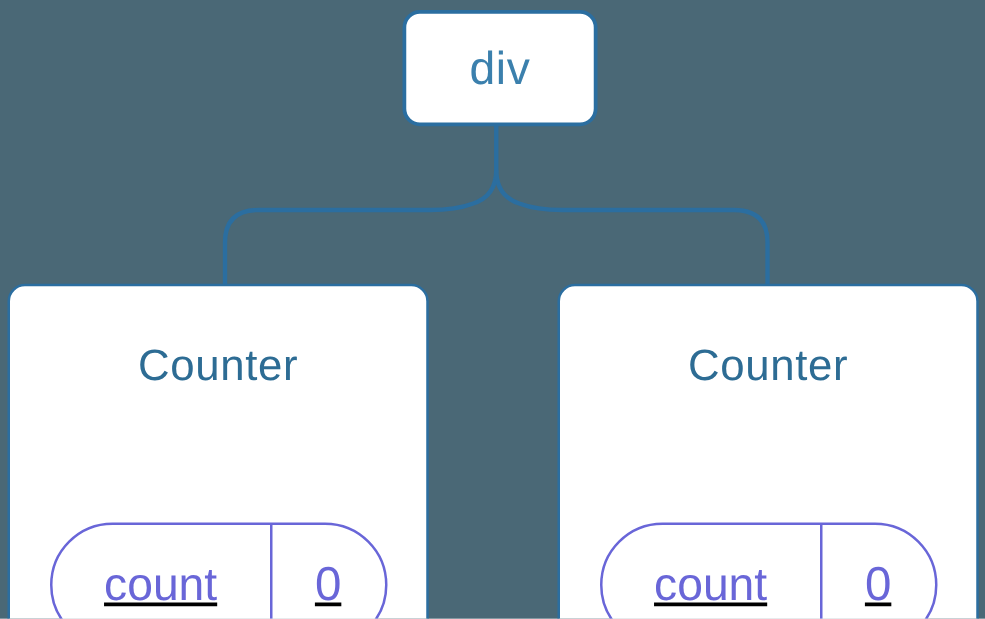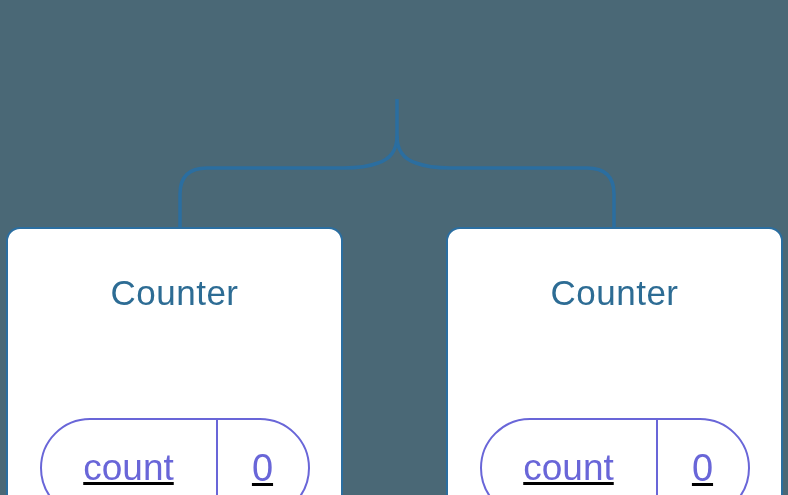--- a/index.html
+++ b/index.html
@@ -91,20 +91,23 @@
 </head>
 <body>
 
 <div class="canvas" style="--bg: #4a6876; --stroke: #2b6ea0; --root-text: #3b80ad; --title-text: #2d6c94; --purple: #6966d8; --card-bg: #ffffff;">
 
   <svg class="connector" viewBox="0 0 788 495" xmlns="http://www.w3.org/2000/svg">
     <path d="M 397 99 L 397 136 Q 397 157 378 163 Q 365 168 344 168 L 207 168 Q 180 168 180 194 L 180 229" fill="none" stroke="#2b6ea0" stroke-width="3.5"></path>
     <path d="M 397 136 Q 397 157 416 163 Q 429 168 450 168 L 587 168 Q 614 168 614 194 L 614 229" fill="none" stroke="#2b6ea0" stroke-width="3.5"></path>
   </svg>
 
+  <div class="node-root">
+    <span class="node-root-label">div</span>
+  </div>
 
   <div class="card card-left">
     <div class="card-title">Counter</div>
     <div class="pill">
       <div class="pill-key">count</div>
       <div class="pill-value">0</div>
     </div>
   </div>
 
   <div class="card card-right">

